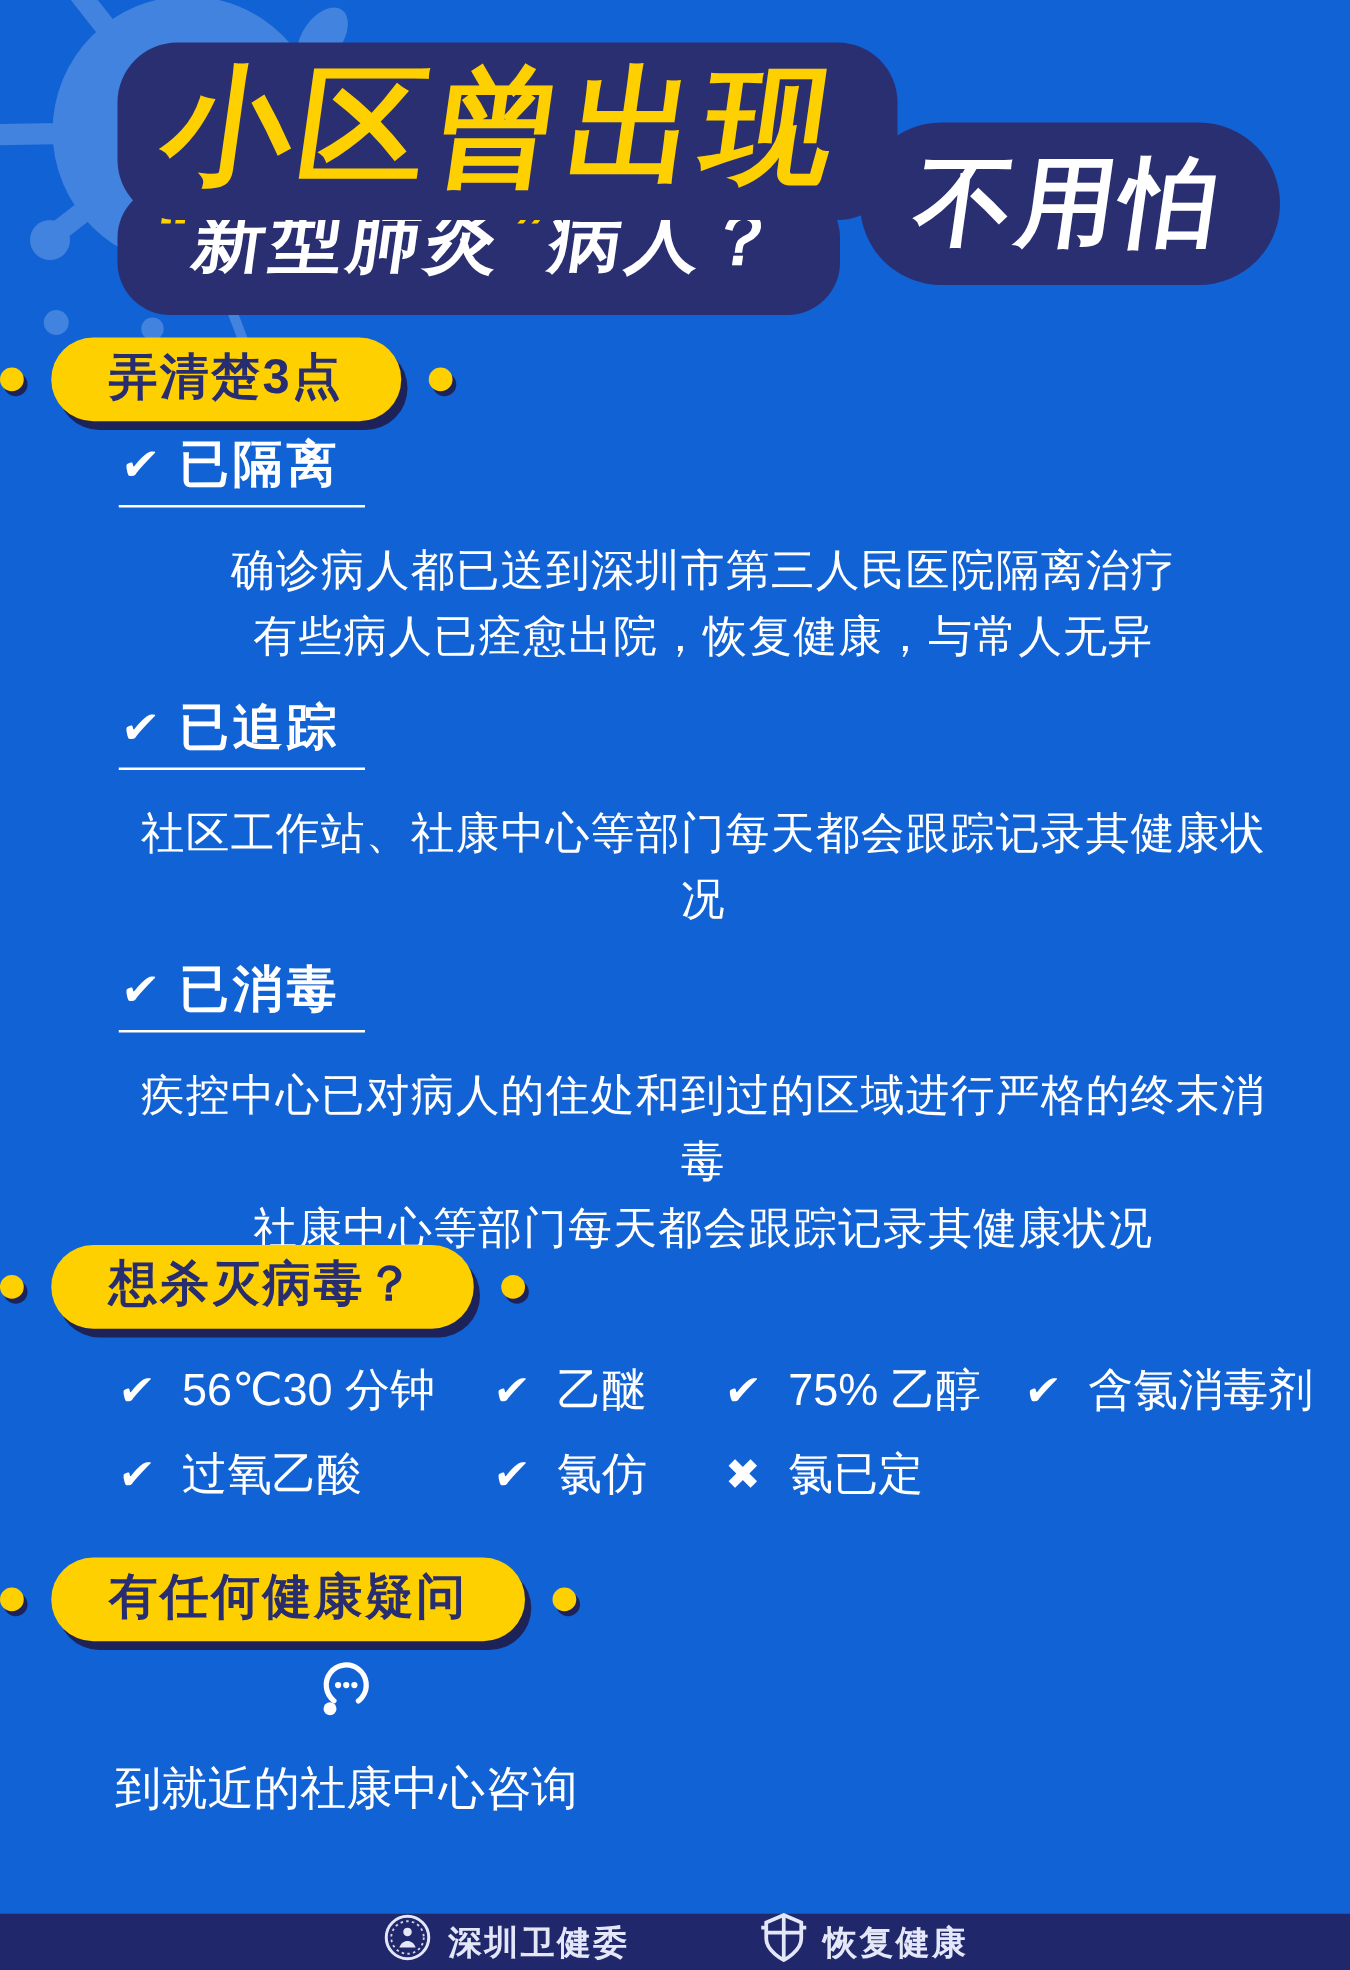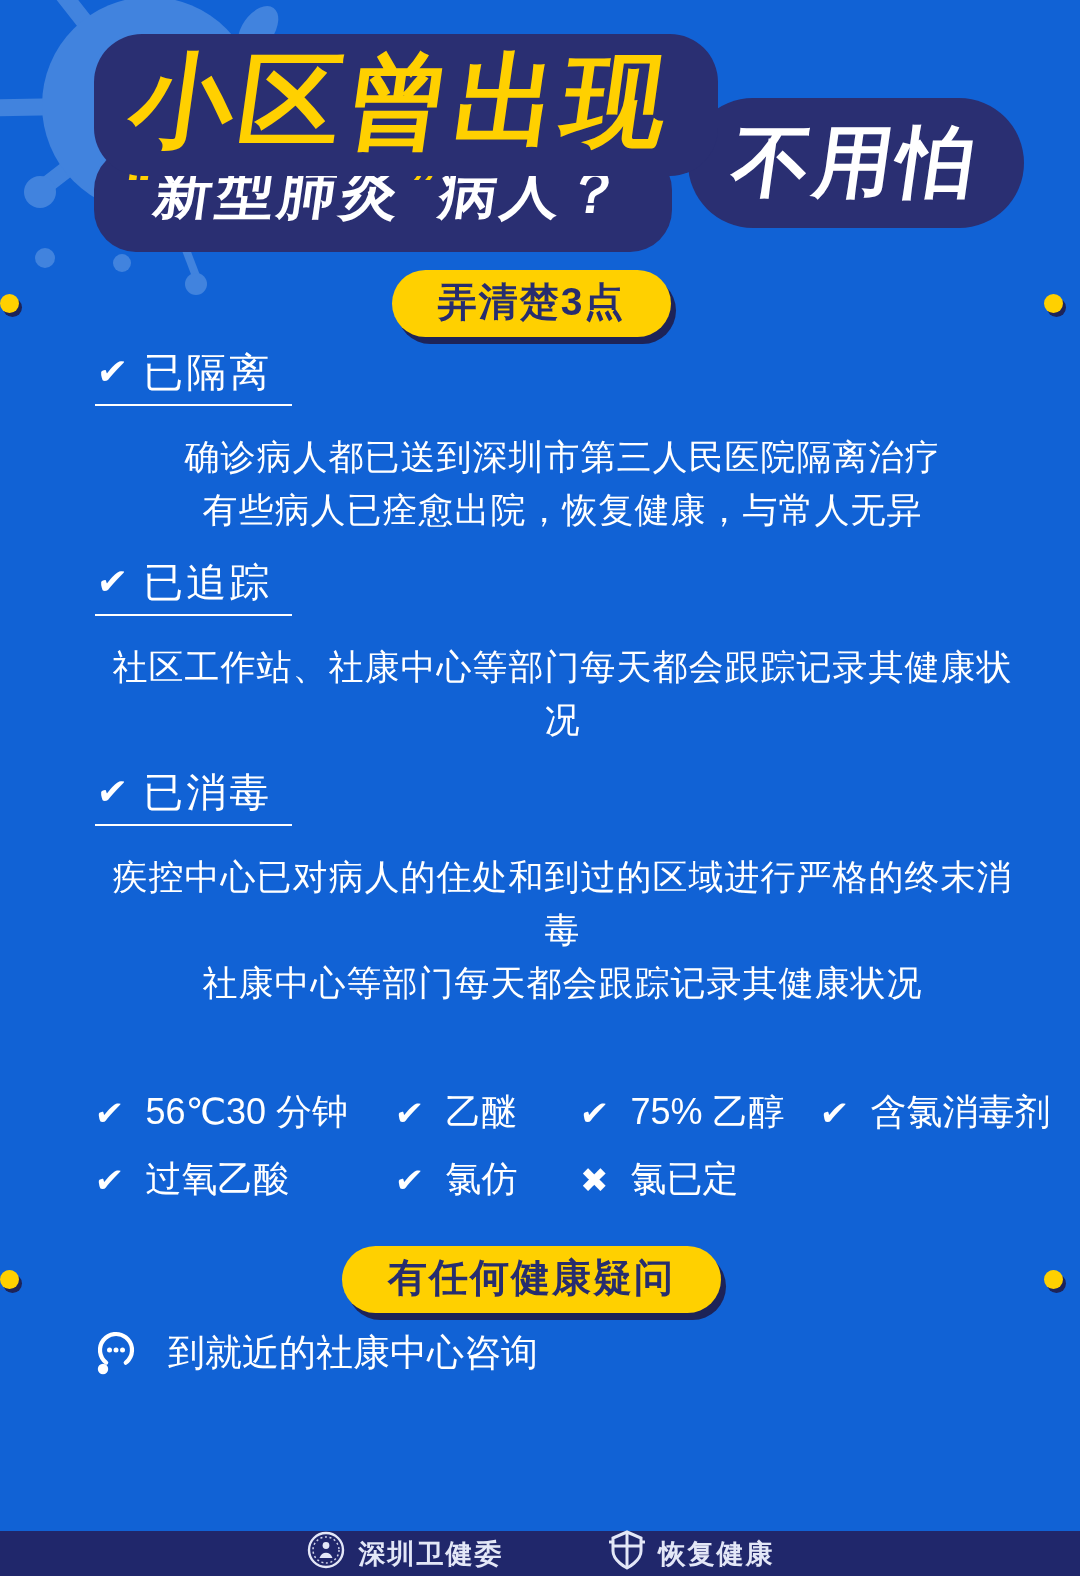--- a/index.html
+++ b/index.html
@@ -18,46 +18,46 @@
   .blob2{left:94px;top:148px;padding:14px 46px 28px 24px;border-radius:42px;z-index:2;}
   .t2{font-size:58px;line-height:1;font-weight:bold;color:#ffffff;letter-spacing:4px;white-space:nowrap;}
   .quote{font-size:54px;color:#ffd000;font-weight:bold;position:relative;top:-10px;margin:0 5px;}
   .no-fear{
     position:absolute;left:688px;top:98px;width:336px;height:130px;
     background:#2a2f72;border-radius:66px;z-index:2;
     display:flex;align-items:center;justify-content:center;
   }
   .no-fear .skew{font-size:78px;font-weight:bold;color:#fff;letter-spacing:4px;white-space:nowrap;}
 
-  .badge-row{position:absolute;left:0;right:17px;display:flex;align-items:center;justify-content:space-between;gap:22px;}
+  .badge-row{position:absolute;left:0;right:17px;display:flex;align-items:center;justify-content:flex-start;gap:22px;}
   .badge-1{top:270px;} .badge-2{top:996px;} .badge-3{top:1246px;}
   .dot{width:19px;height:19px;border-radius:50%;background:#ffd000;box-shadow:3px 4px 0 #1d2358;}
   .pill{
     background:#ffd000;color:#272d6e;font-size:39px;font-weight:bold;line-height:1;
     padding:12px 46px 16px;border-radius:999px;letter-spacing:2px;white-space:nowrap;
     box-shadow:5px 7px 0 #1d2358;
   }
 
   .info{position:absolute;left:95px;right:50px;color:#fff;}
   .sec-1{top:352px;} .sec-2{top:562px;} .sec-3{top:772px;}
   .sec-head{display:inline-flex;align-items:center;gap:16px;border-bottom:2px solid #fff;padding:0 20px 12px 2px;}
   .chk{font-size:36px;font-weight:bold;color:#fff;transform:skewX(-6deg);line-height:1;}
   .cross{transform:none;}
-  .sec-title{font-size:40px;font-weight:normal;letter-spacing:3px;line-height:1;}
+  .sec-title{font-size:40px;font-weight:bold;letter-spacing:3px;line-height:1;}
   .sec-body{margin-top:24px;font-size:35px;line-height:53px;letter-spacing:1px;text-align:center;}
 
   .kill-grid{
     position:absolute;left:95px;top:1088px;right:25px;
     display:grid;grid-template-columns:300px 185px 240px auto;row-gap:18px;color:#fff;
   }
   .kill-item{display:flex;align-items:center;gap:22px;font-size:36px;white-space:nowrap;}
   .kill-item .chk{font-size:34px;}
 
   .contacts{position:absolute;left:92px;top:1324px;color:#fff;}
-  .contact-row{display:flex;align-items:center;gap:28px;font-size:37px;height:58px;margin-bottom:10px;white-space:nowrap;}
+  .contact-row{display:flex;align-items:center;gap:28px;font-size:37px;height:58px;margin-bottom:10px;white-space:nowrap;flex-direction:column;}
   .cicon{flex:0 0 auto;display:flex;align-items:center;justify-content:center;width:48px;}
 
   .footer{
     position:absolute;left:0;right:0;bottom:0;height:45px;background:#20276b;
     display:flex;align-items:center;justify-content:center;gap:104px;
   }
   .org{display:flex;align-items:center;gap:13px;color:#e3e7f7;font-size:27px;font-weight:bold;letter-spacing:2px;}
 </style>
 </head>
 <body>
@@ -127,20 +127,25 @@
     <div class="sec-head">
       <span class="chk">✔</span>
       <span class="sec-title">已消毒</span>
     </div>
     <div class="sec-body">
       <div>疾控中心已对病人的住处和到过的区域进行严格的终末消毒</div>
       <div>社康中心等部门每天都会跟踪记录其健康状况</div>
     </div>
   </section>
 
+  <div class="badge-row badge-2">
+    <span class="dot"></span>
+    <span class="pill">想杀灭病毒？</span>
+    <span class="dot"></span>
+  </div>
 
   <div class="kill-grid">
     <div class="kill-item">
       <span class="chk">✔</span>
       <span>56℃30 分钟</span>
     </div>
     <div class="kill-item">
       <span class="chk">✔</span>
       <span>乙醚</span>
     </div>

